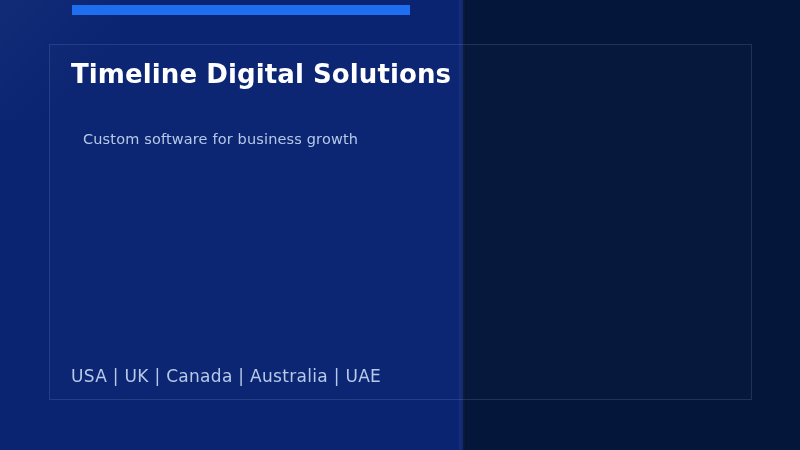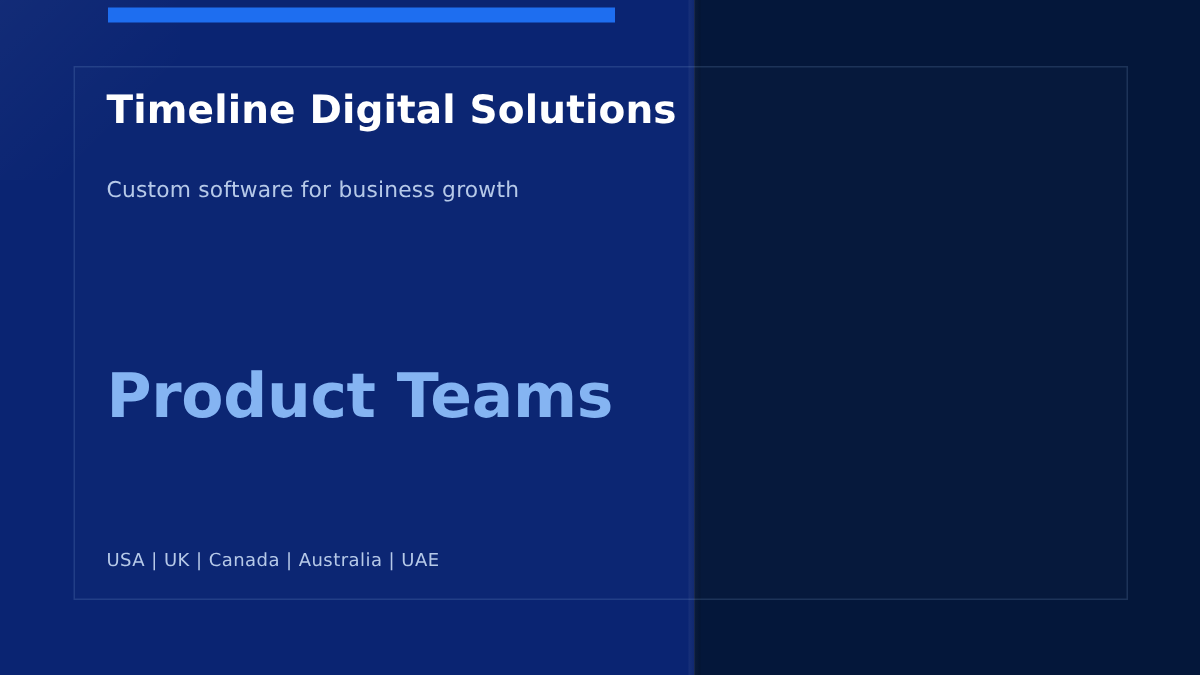--- a/index.html
+++ b/index.html
@@ -99,21 +99,21 @@
     font-weight: bold;
     color: #ffffff;
     letter-spacing: 0.1px;
     white-space: nowrap;
   }
 
   .brand-tagline {
     position: absolute;
     top: 75px;
     left: 0;
-    margin: 0;
+    margin: 12px;
     font-size: 14.5px;
     font-weight: normal;
     color: #b6c9e8;
     letter-spacing: 0.15px;
     white-space: nowrap;
   }
 
   .headline {
     position: absolute;
     left: 0;
@@ -131,21 +131,21 @@
   .headline-2 {
     top: 200px;
     color: #85b4f2;
   }
 
   .locations {
     position: absolute;
     top: 322px;
     left: 0;
     margin: 0;
-    font-size: 12px;
+    font-size: 17px;
     font-weight: normal;
     color: #b6c9e8;
     letter-spacing: 0.3px;
     white-space: nowrap;
   }
 </style>
 </head>
 <body>
 
 <div id="slide">
@@ -159,19 +159,18 @@
 
   <div class="frame"></div>
 
   <div class="content">
 
     <h1 class="brand-title">Timeline Digital Solutions</h1>
 
     <p class="brand-tagline">Custom software for business growth</p>
 
 
-    <div class="headline headline-2">Product Teams</div>
 
     <p class="locations">USA | UK | Canada | Australia | UAE</p>
 
   </div>
 
 </div>
 
 </body></html>

